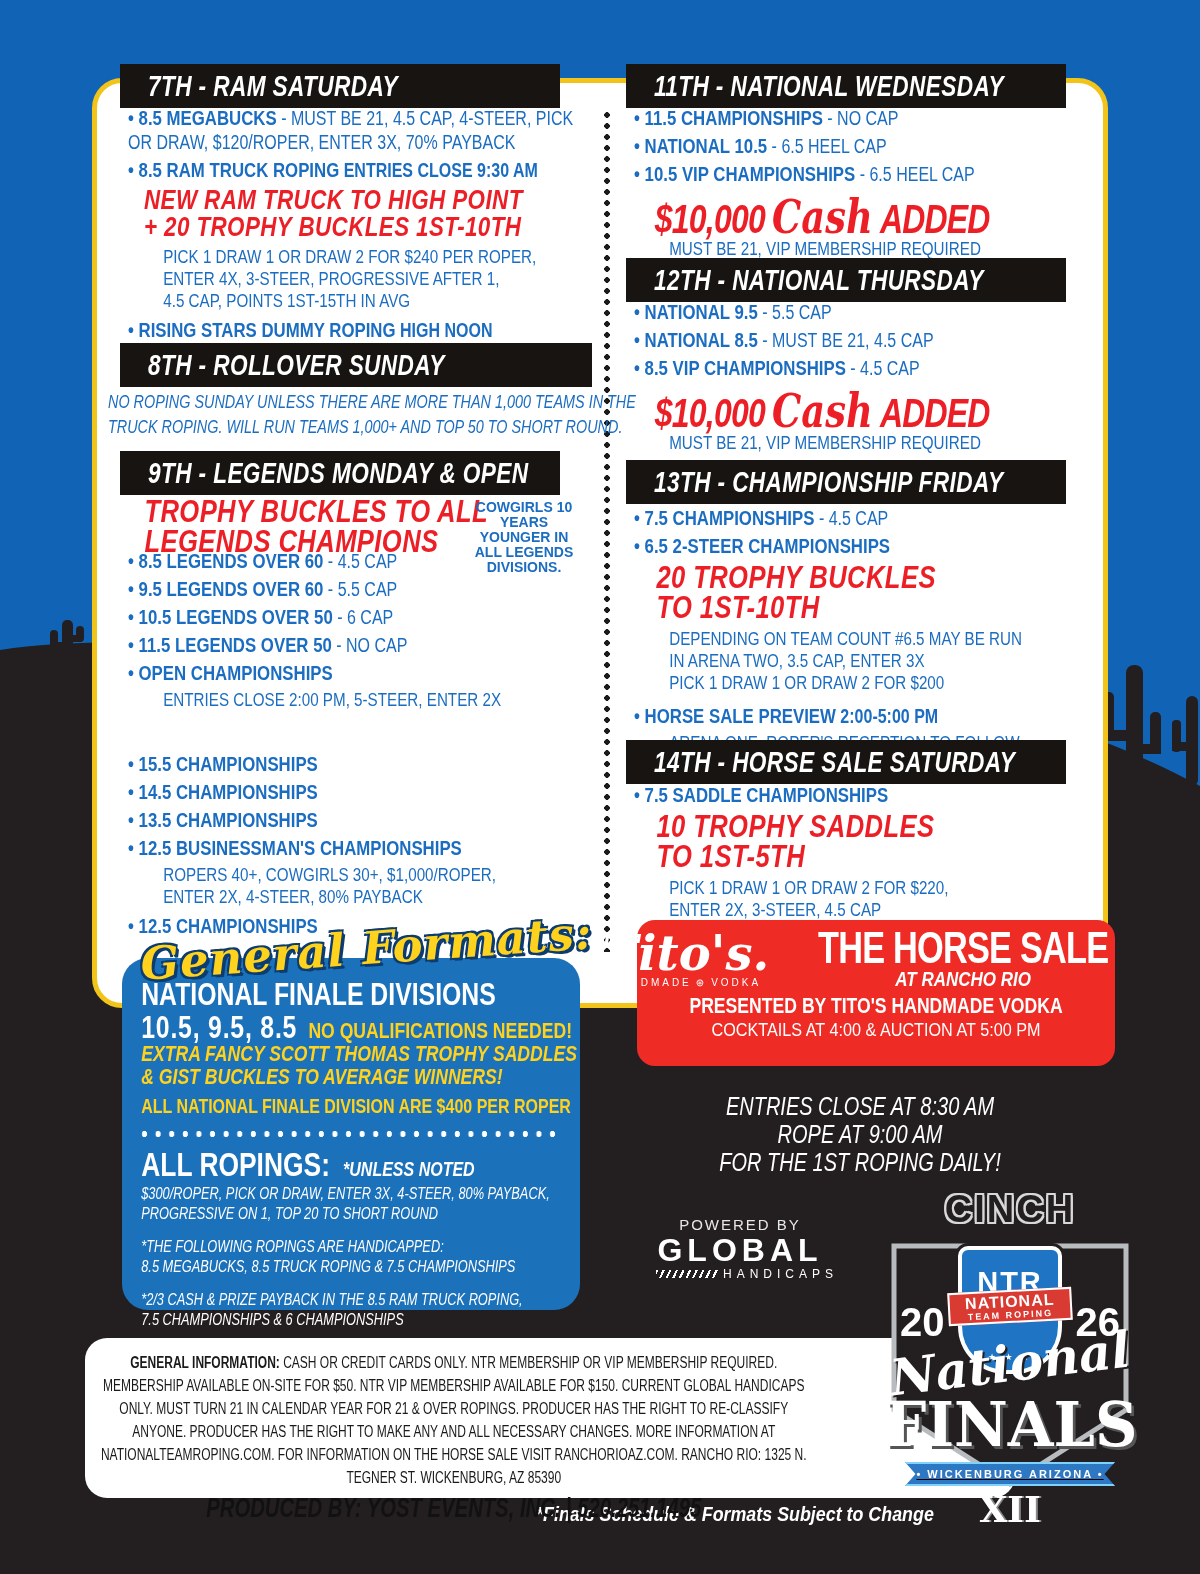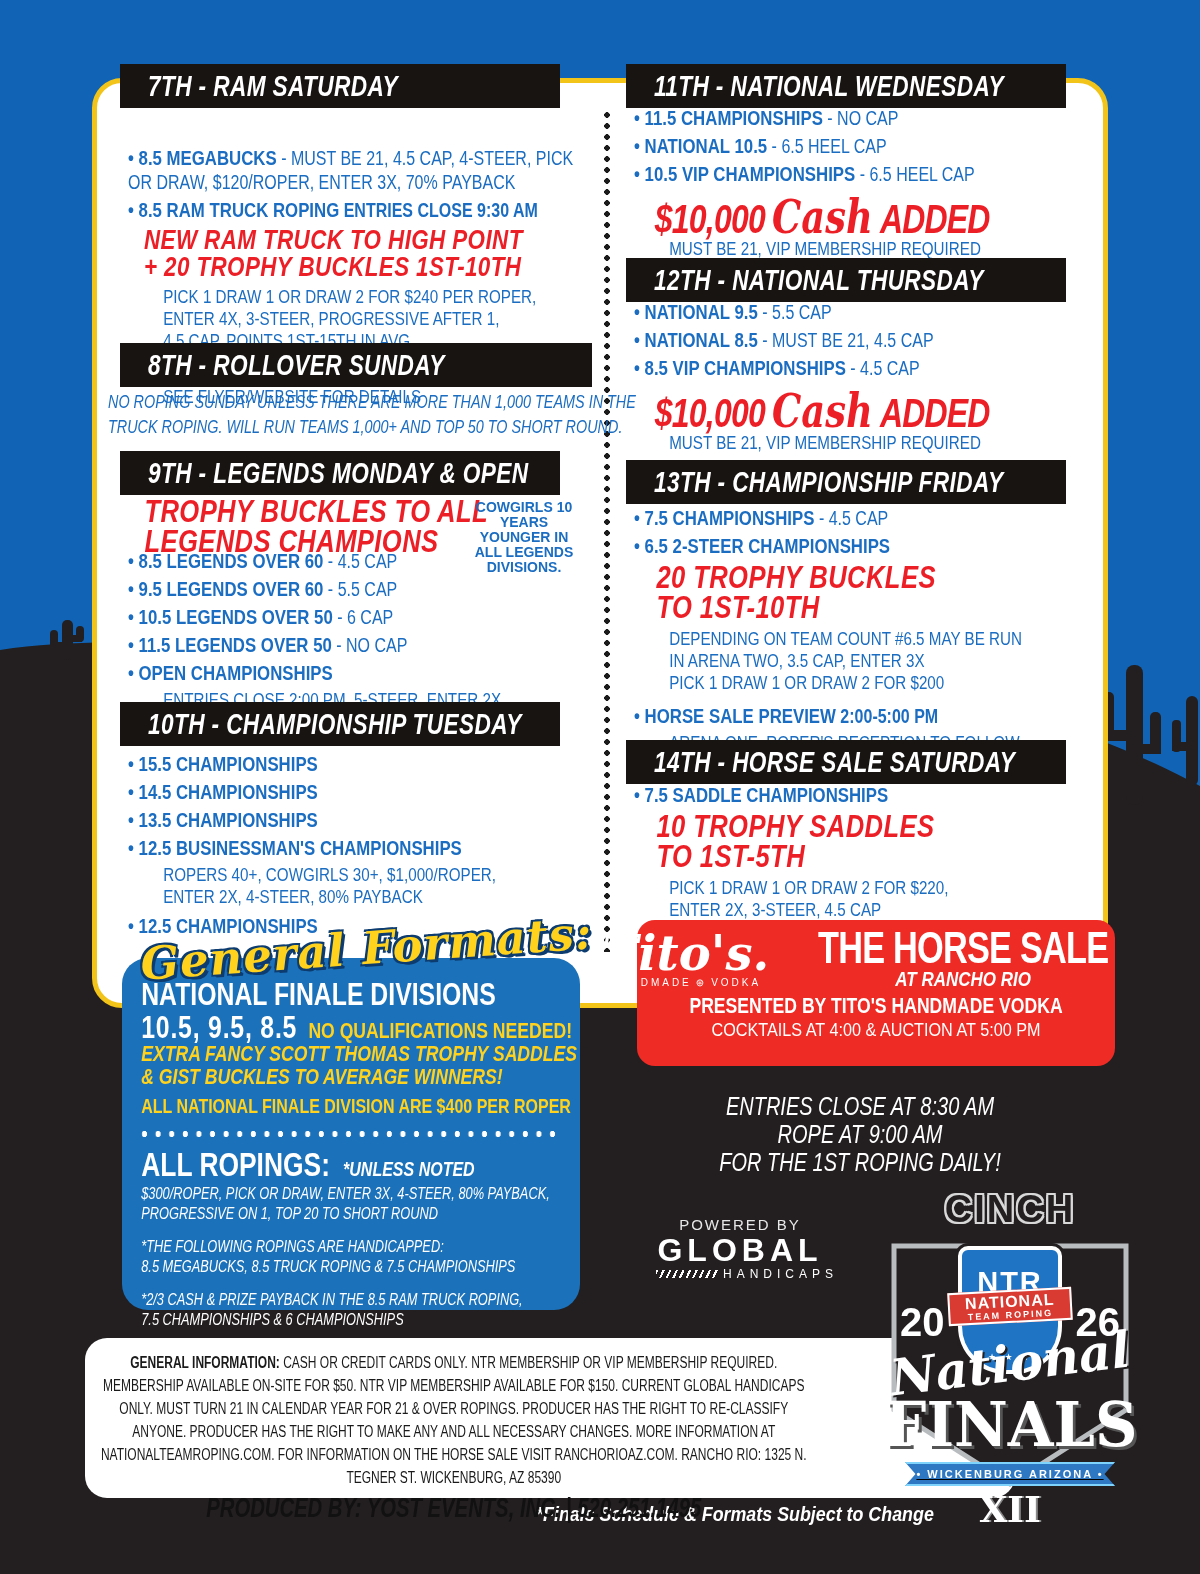--- a/index.html
+++ b/index.html
@@ -25,21 +25,21 @@
   .h13 { left:626px; top:460px; width:440px; }
   .h14 { left:626px; top:740px; width:440px; }
 
   .divider { position:absolute; left:604px; top:112px; width:6px; height:840px; z-index:3;
              background-image:radial-gradient(circle at 3px 3px, #1b1b1b 2.6px, rgba(0,0,0,0) 3px);
              background-size:6px 11px; background-repeat:repeat-y; }
 
   .content { position:absolute; z-index:3; }
   .cond { transform:scaleX(0.8); transform-origin:0 0; width:125%; }
 
-  .s7c  { left:128px; top:106px; width:452px;margin-top:40px; }
+  .s7c  { left:128px; top:106px; width:452px; }
   .s8c  { left:108px; top:390px; width:470px; }
   .s9promo { left:138px; top:496px; width:452px; }
   .s9side  { left:472px; top:500px; width:104px; }
   .s9c  { left:128px; top:549px; width:452px; }
   .s10c { left:128px; top:752px; width:452px; }
   .s11c { left:634px; top:106px; width:452px; }
   .s12c { left:634px; top:300px; width:452px; }
   .s13c { left:634px; top:506px; width:452px; }
   .s14c { left:634px; top:783px; width:452px; }
 
@@ -188,23 +188,20 @@
 
   <div class="hdr h7">
       <span>7TH - RAM SATURDAY</span>
     </div>
   <div class="hdr h8">
       <span>8TH - ROLLOVER SUNDAY</span>
     </div>
   <div class="hdr h9">
       <span>9TH - LEGENDS MONDAY &amp; OPEN</span>
     </div>
-  <div class="hdr h10">
-      <span>10TH - CHAMPIONSHIP TUESDAY</span>
-    </div>
   <div class="hdr h11">
       <span>11TH - NATIONAL WEDNESDAY</span>
     </div>
   <div class="hdr h12">
       <span>12TH - NATIONAL THURSDAY</span>
     </div>
   <div class="hdr h13">
       <span>13TH - CHAMPIONSHIP FRIDAY</span>
     </div>
   <div class="hdr h14">

